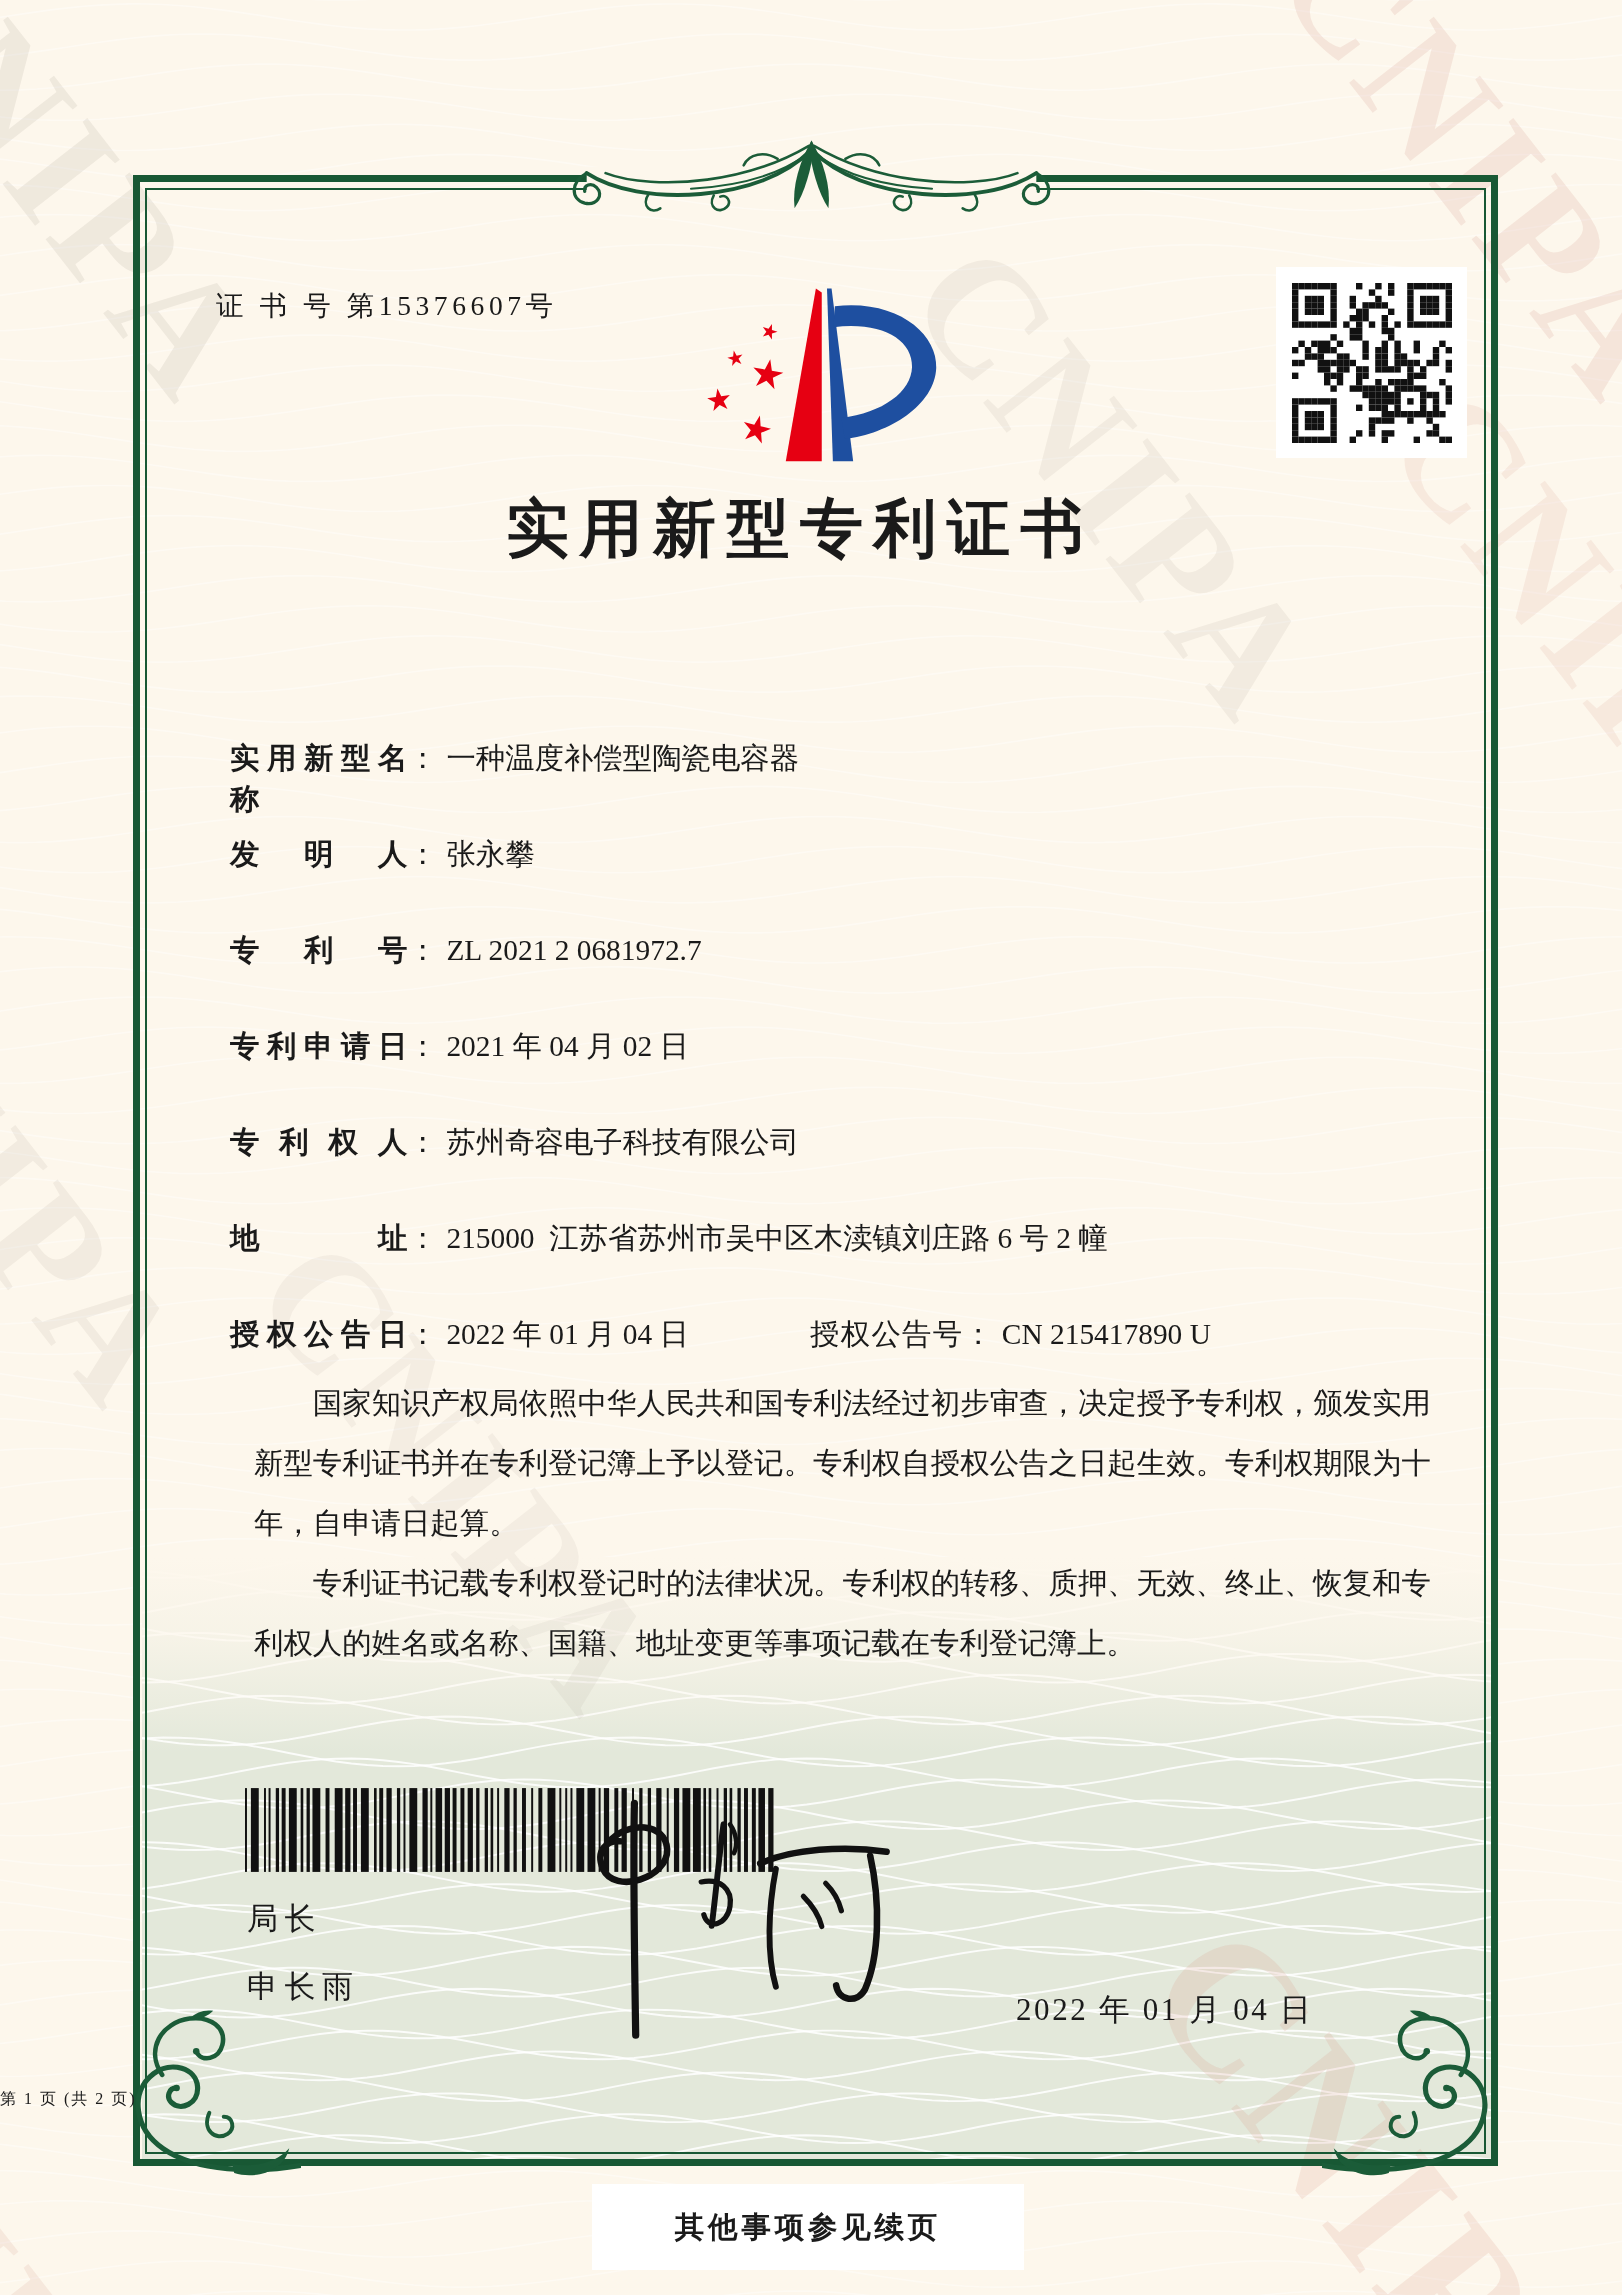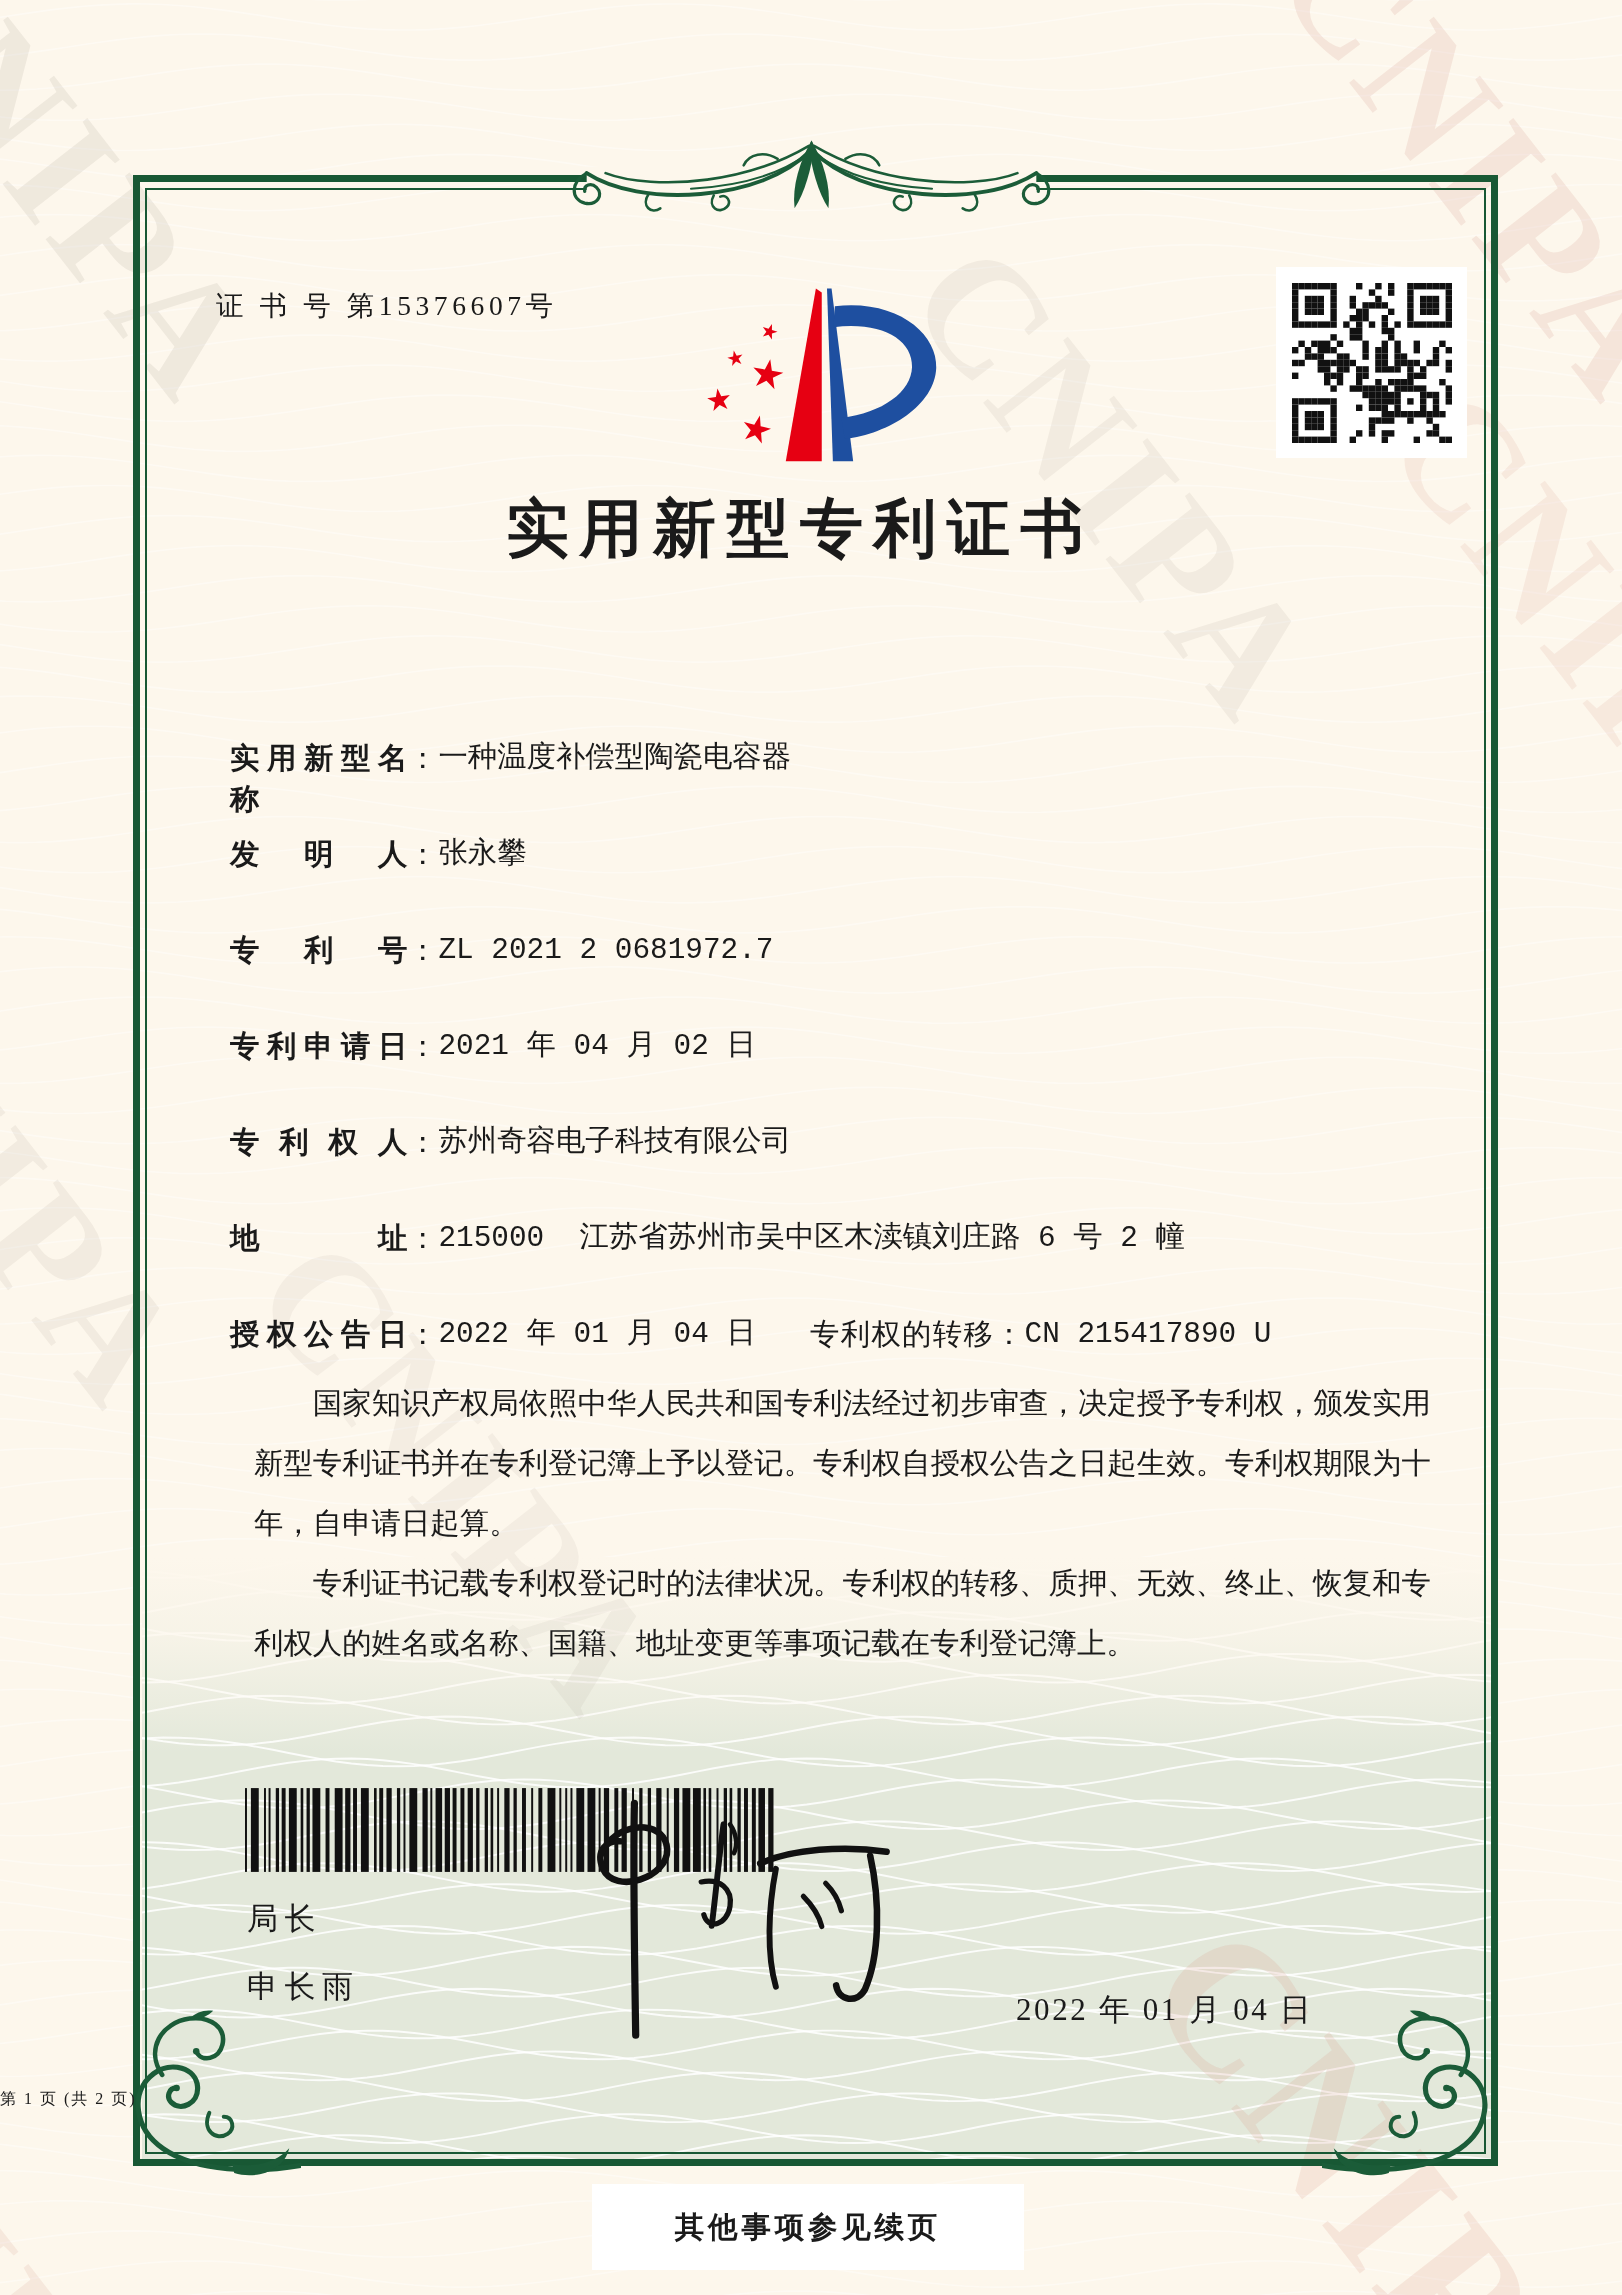--- a/index.html
+++ b/index.html
@@ -43,21 +43,21 @@
   #cnipa-logo { left:681px; top:265px; width:275px; height:208px; }
   #qr-box { left:1276px; top:267px; width:191px; height:191px; background:#fff; padding:15.7px; }
   #page-title { left:0; top:486px; width:1600px; text-align:center;
     font-size:63px; font-weight:700; letter-spacing:10.5px; }
   #fields { left:230px; top:738px; width:1178px; font-size:29.4px; }
   .frow { height:96px; line-height:41px; position:relative; }
   .flabel { display:inline-block; width:178px; text-align:justify; text-align-last:justify;
     text-justify:inter-character; letter-spacing:0.7px; vertical-align:top;font-weight:bold; }
   .flabel2 { display:inline-block; letter-spacing:1.3px; vertical-align:top; }
   .fcolon { display:inline-block; vertical-align:top; }
-  .fvalue { margin-left:1px; white-space:pre-wrap; vertical-align:top;font-family:Liberation Mono, monospace; }
+  .fvalue { margin-left:9px; white-space:pre-wrap; vertical-align:top; }
   .fpair2 { position:absolute; left:580px; top:0; }
   #body-text { left:230px; top:1373px; width:1177px; font-size:29.4px; line-height:60px; text-align:justify;margin-left:24px; }
   #body-text p { text-indent:2em; }
   #barcode { left:245px; top:1788px; }
   #commissioner-title { left:247px; top:1898px; font-size:31px; letter-spacing:6.5px; }
   #commissioner-name { left:247px; top:1966px; font-size:31px; letter-spacing:6.5px; }
   #signature { left:523px; top:1785px; width:380px; height:262px; }
   #issue-date { left:1016px; top:1989px; font-size:31px; letter-spacing:2.6px; }
   #page-indicator { left:0; top:2089px; width:1622px; text-align:left; font-size:16px; letter-spacing:2px; }
   #footer-note { left:592px; top:2184px; width:432px; height:86px; background:#ffffff;
@@ -569,21 +569,21 @@
     <span class="flabel">专利权人</span><span class="fcolon">：</span><span class="fvalue">苏州奇容电子科技有限公司</span>
   </div>
   <div class="frow">
     <span class="flabel">地址</span><span class="fcolon">：</span><span class="fvalue">215000  江苏省苏州市吴中区木渎镇刘庄路 6 号 2 幢</span>
   </div>
   <div class="frow">
     <span>
       <span class="flabel">授权公告日</span><span class="fcolon">：</span><span class="fvalue">2022 年 01 月 04 日</span>
     </span>
     <span class="fpair2">
-      <span class="flabel2">专利权的转移</span><span class="fcolon">：</span><span class="fvalue">CN 215417890 U</span>
+      <span class="flabel2">授权公告号</span><span class="fcolon">：</span><span class="fvalue">CN 215417890 U</span>
     </span>
   </div>
 </div>
 
 <div id="body-text" class="content">
   <p>国家知识产权局依照中华人民共和国专利法经过初步审查，决定授予专利权，颁发实用新型专利证书并在专利登记簿上予以登记。专利权自授权公告之日起生效。专利权期限为十年，自申请日起算。</p>
   <p>专利证书记载专利权登记时的法律状况。专利权的转移、质押、无效、终止、恢复和专利权人的姓名或名称、国籍、地址变更等事项记载在专利登记簿上。</p>
 </div>
 
 <svg id="barcode" class="content" width="537" height="84" viewBox="0 0 820 128">

